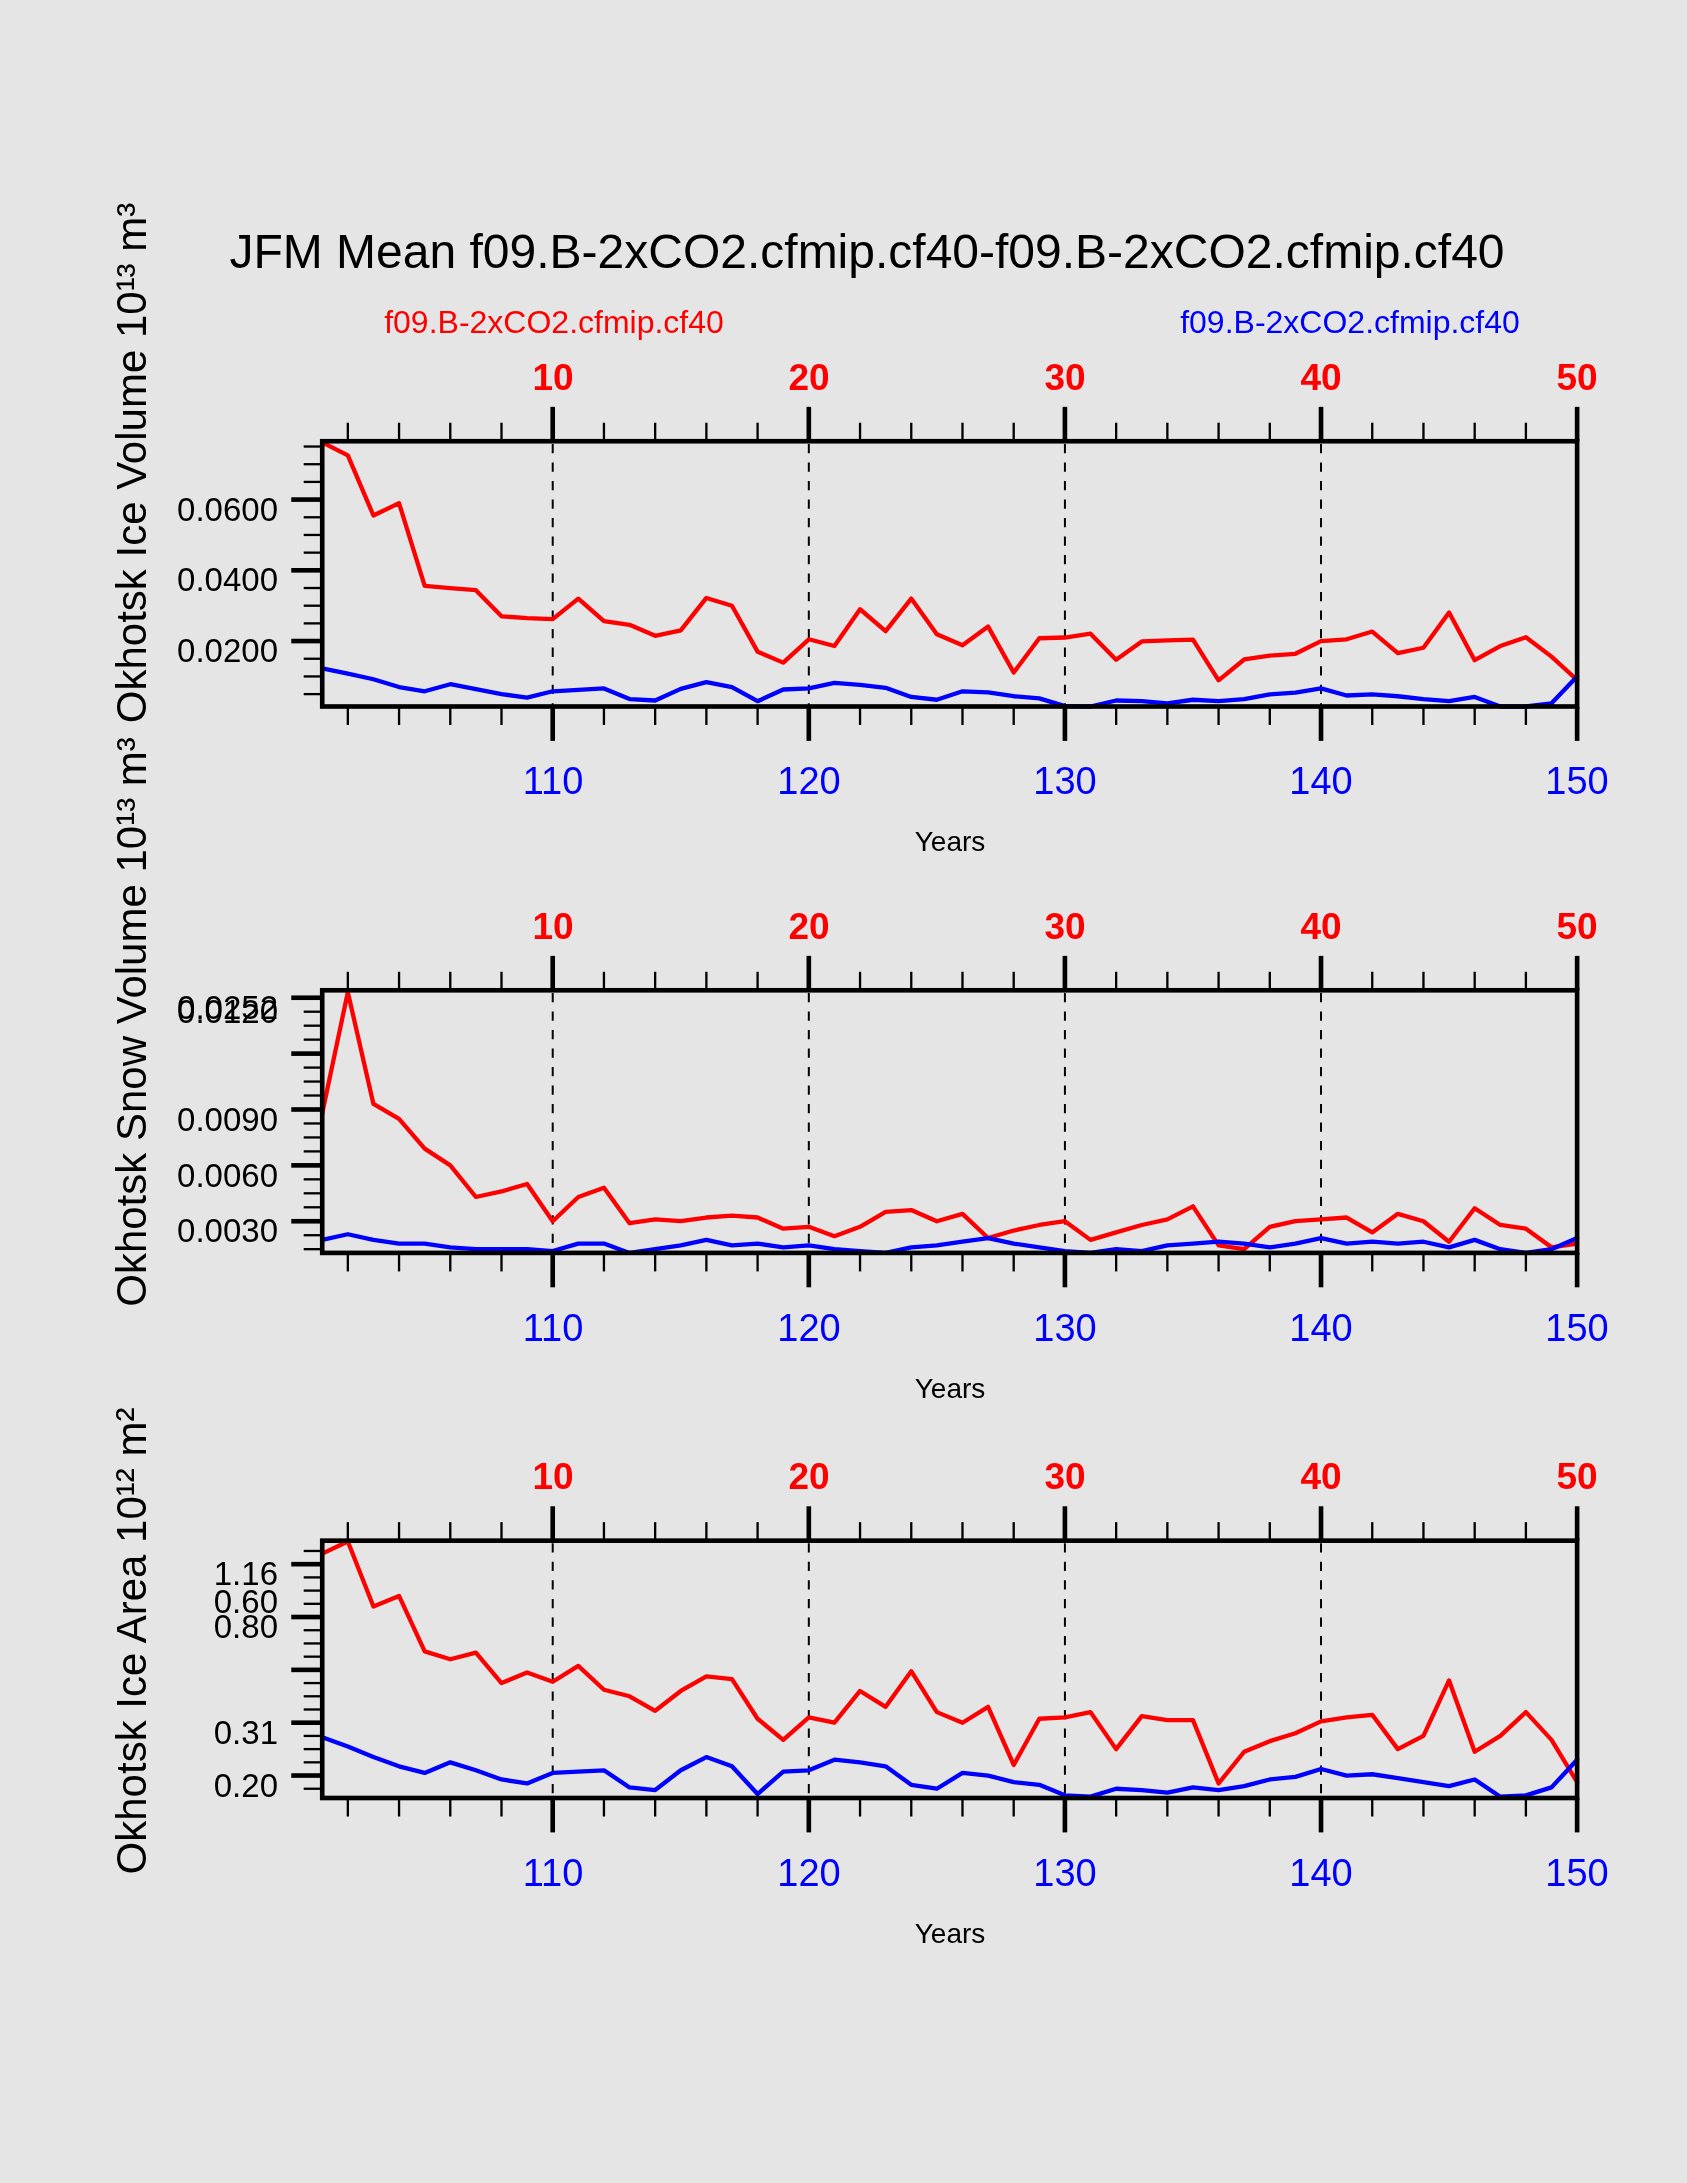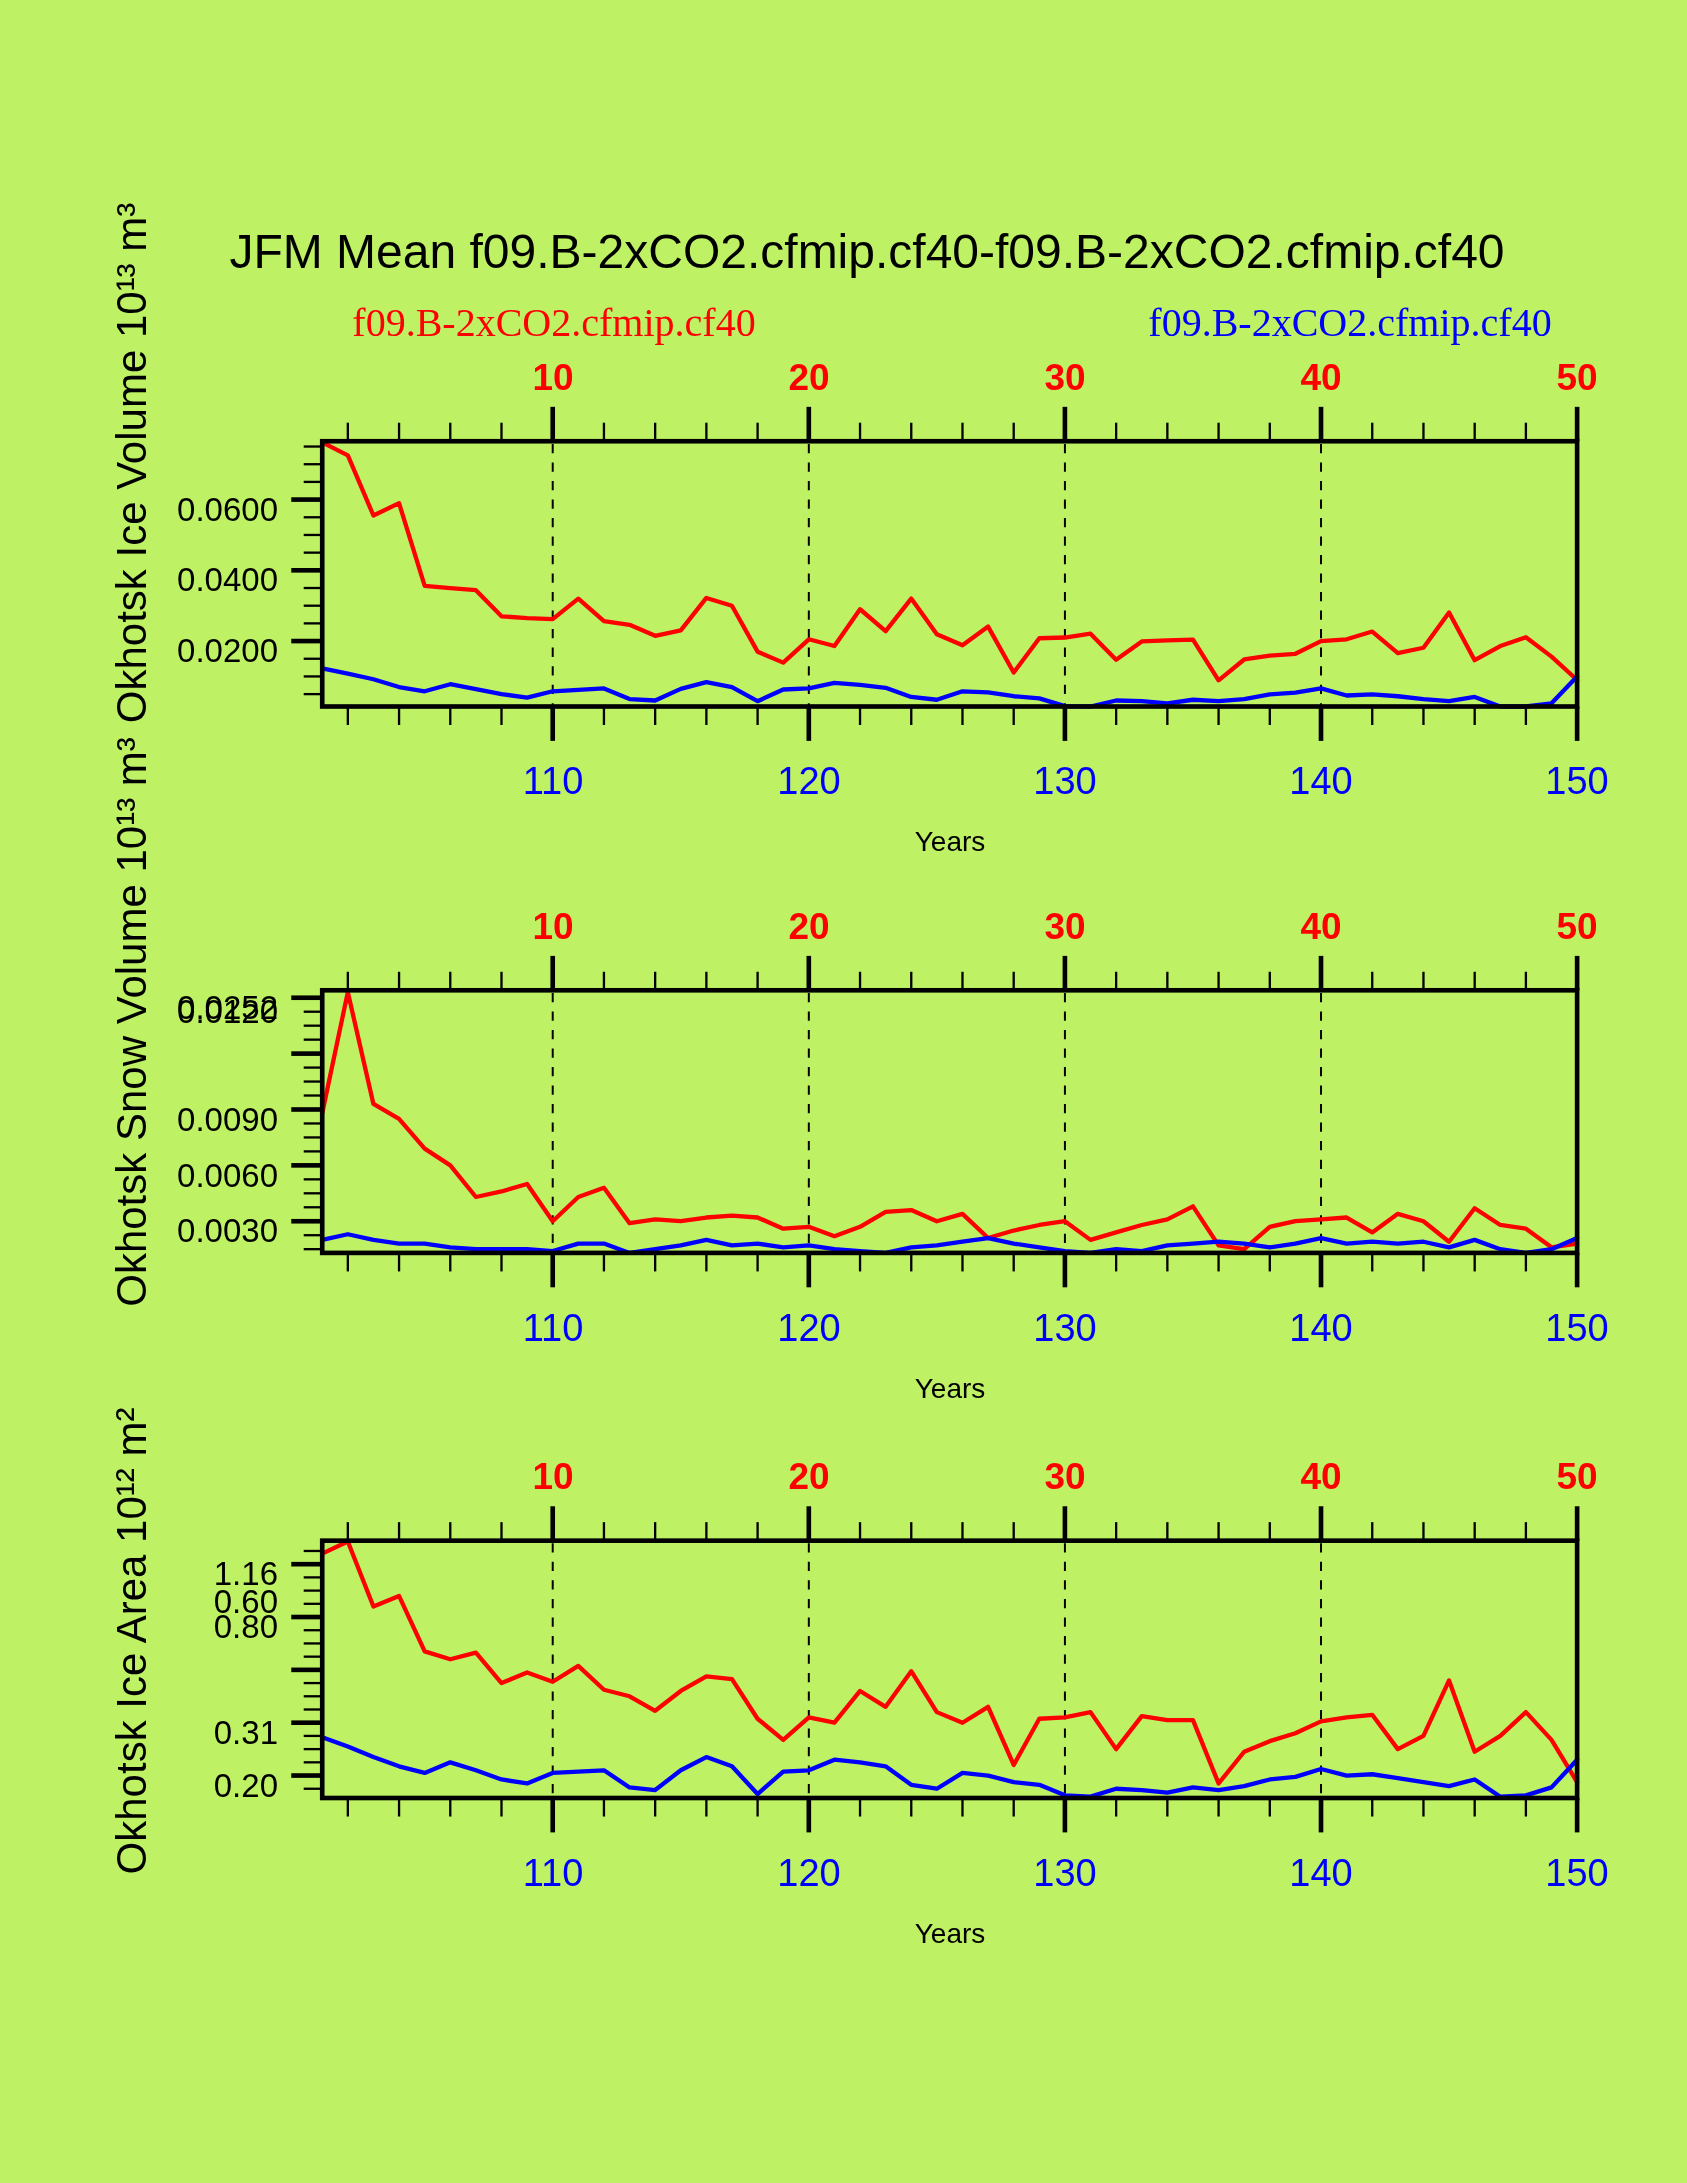--- a/index.html
+++ b/index.html
@@ -1,23 +1,23 @@
 <!DOCTYPE html>
 <html style="font-size:10.6px"><head>
 <meta charset="utf-8">
 <style>
   html,body{margin:0;padding:0;background:#ffffff;}
-  #page{position:relative;width:1687px;height:2183px;background:#bef264;overflow:hidden;
+  #page{position:relative;width:1687px;height:2183px;background:#e5e5e5;overflow:hidden;
         font-family:"Liberation Sans", sans-serif;}
   #plot-svg{position:absolute;left:0;top:0;}
   .lbl{position:absolute;white-space:nowrap;transform:translate(-50%,-50%);
        font-family:"Liberation Sans", sans-serif;color:#000;}
   .lbl.right{transform:translate(-100%,-50%);}
   .title-text{font-size:48px;}
-  .legend-text{font-size:40px;font-family:Liberation Serif, serif;}
+  .legend-text{font-size:32px;}
   .legend-red{color:#ff0000;}
   .legend-blue{color:#0000ff;}
   .ylab{font-size:42px;transform:translate(-50%,-50%) rotate(-90deg);}
   .years-text{font-size:28px;}
   .ytick-lbl{font-size:33px;margin-top:10px;}
   .xtick-bottom-lbl{font-size:38px;color:#0000ff;}
   .xtick-top-lbl{font-size:37px;font-weight:bold;color:#ff0000;}
 </style>
 </head>
 <body>

